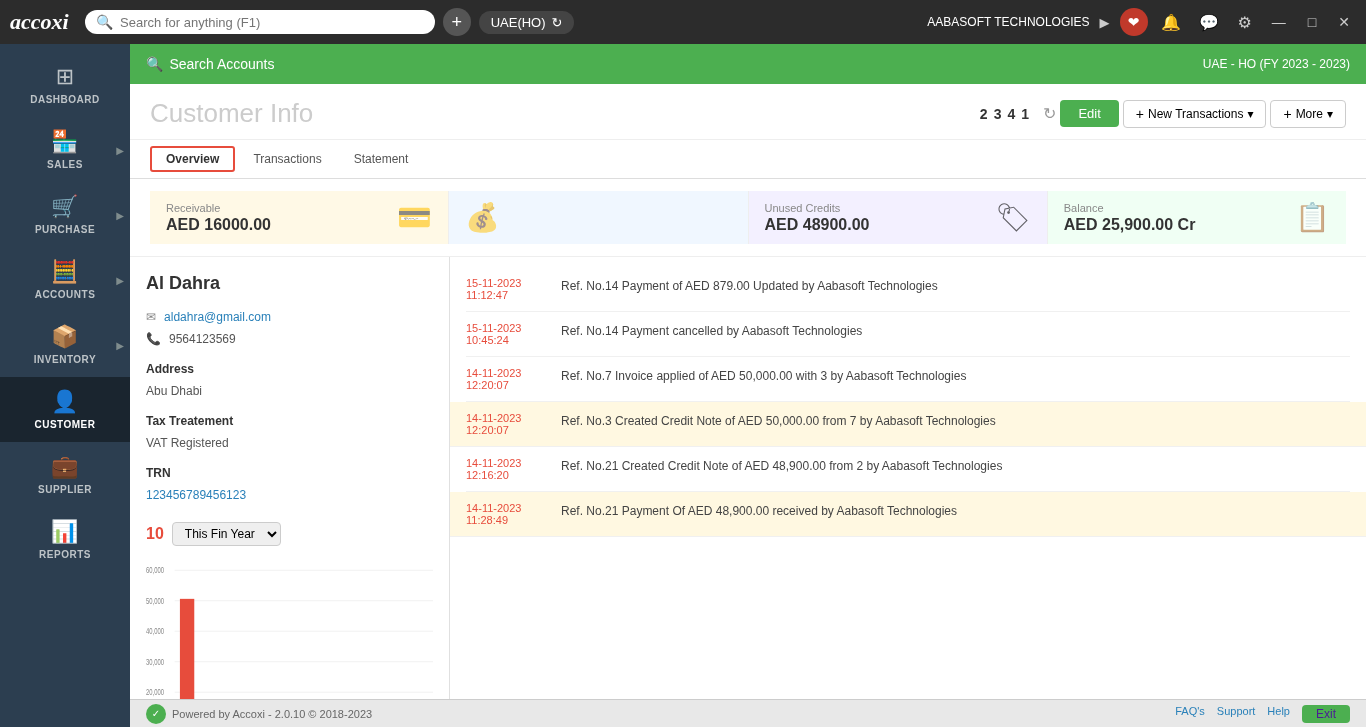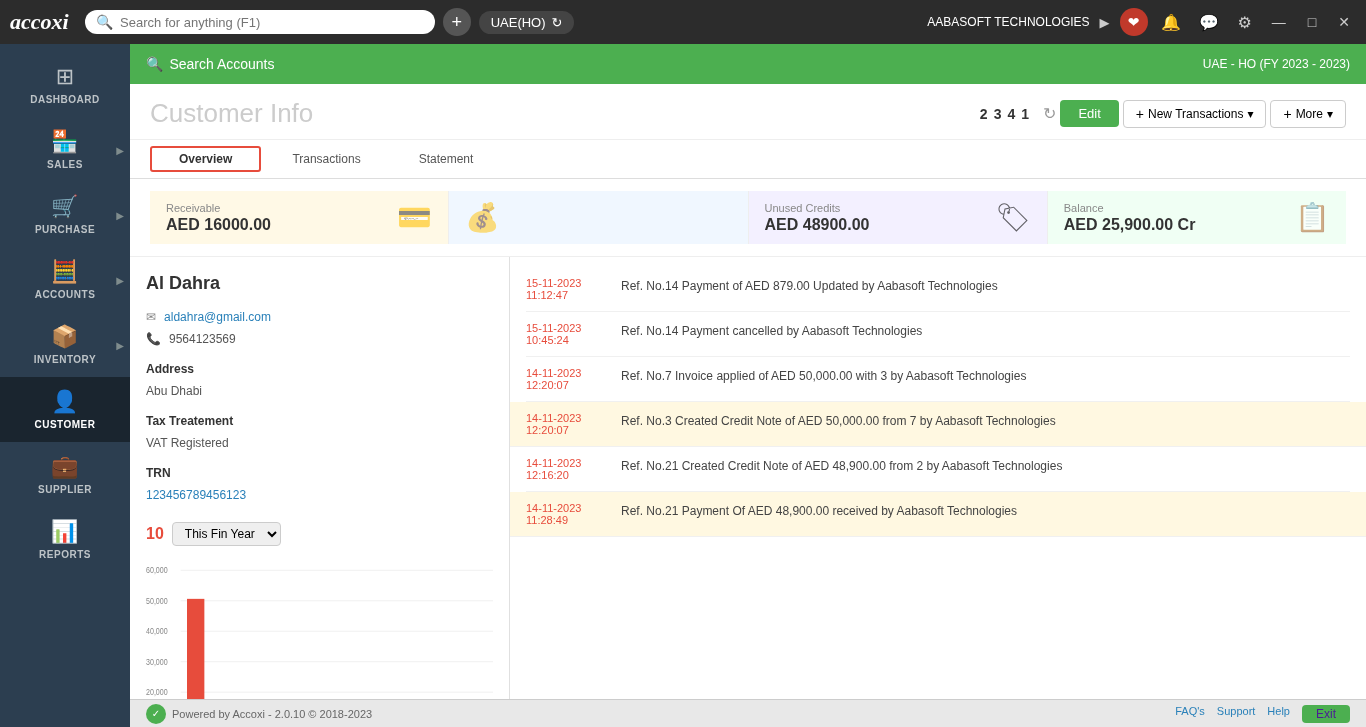--- a/index.html
+++ b/index.html
@@ -54,28 +54,28 @@
     .page-title { font-size: 26px; color: #ccc; font-weight: 300; flex: 1; }
     .page-actions { display: flex; align-items: center; gap: 4px; }
     .badge-num { color: #333; font-size: 14px; font-weight: 600; margin-right: 2px; }
     .edit-btn { background: #4caf50; color: #fff; border: none; border-radius: 4px; padding: 6px 18px; font-size: 13px; cursor: pointer; }
     .action-btn { background: #fff; border: 1px solid #ccc; border-radius: 4px; padding: 5px 12px; font-size: 12px; cursor: pointer; display: flex; align-items: center; gap: 4px; }
     .action-btn .plus { font-size: 14px; }
     .refresh-circle { color: #999; font-size: 16px; cursor: pointer; margin-left: 8px; }
 
     
     .sub-nav { display: flex; align-items: center; padding: 6px 20px; border-bottom: 1px solid #ddd; gap: 4px; }
-    .sub-nav-btn { padding: 4px 27px; font-size: 12px; border: none; background: none; cursor: pointer; color: #555; border-radius: 3px; }
+    .sub-nav-btn { padding: 4px 14px; font-size: 12px; border: none; background: none; cursor: pointer; color: #555; border-radius: 3px; }
     .sub-nav-btn.active-sub { background: #fff; border: 2px solid #e74c3c; color: #333; font-weight: 600; }
 
     
     .two-col { display: flex; flex: 1; overflow: hidden; }
     
     
-    .left-panel { width: 380px; border-right: 1px solid #e0e0e0; padding: 16px; overflow-y: auto; display: flex; flex-direction: column; gap: 8px; }
+    .left-panel { width: 320px; border-right: 1px solid #e0e0e0; padding: 16px; overflow-y: auto; display: flex; flex-direction: column; gap: 8px; }
     .customer-name-heading { font-size: 18px; font-weight: 700; color: #333; margin-bottom: 8px; }
     .info-row { display: flex; align-items: center; gap: 8px; color: #555; font-size: 12px; }
     .info-icon { font-size: 12px; color: #888; }
     .section-label { font-weight: 700; color: #333; font-size: 12px; margin-top: 8px; }
     .info-value { color: #555; font-size: 12px; }
     .link-text { color: #2980b9; font-size: 12px; }
 
     
     .stats-row { display: flex; gap: 0; border-bottom: 1px solid #eee; padding: 12px 20px; }
     .stat-card { flex: 1; padding: 10px 16px; display: flex; align-items: center; gap: 10px; border-right: 1px solid #eee; }

